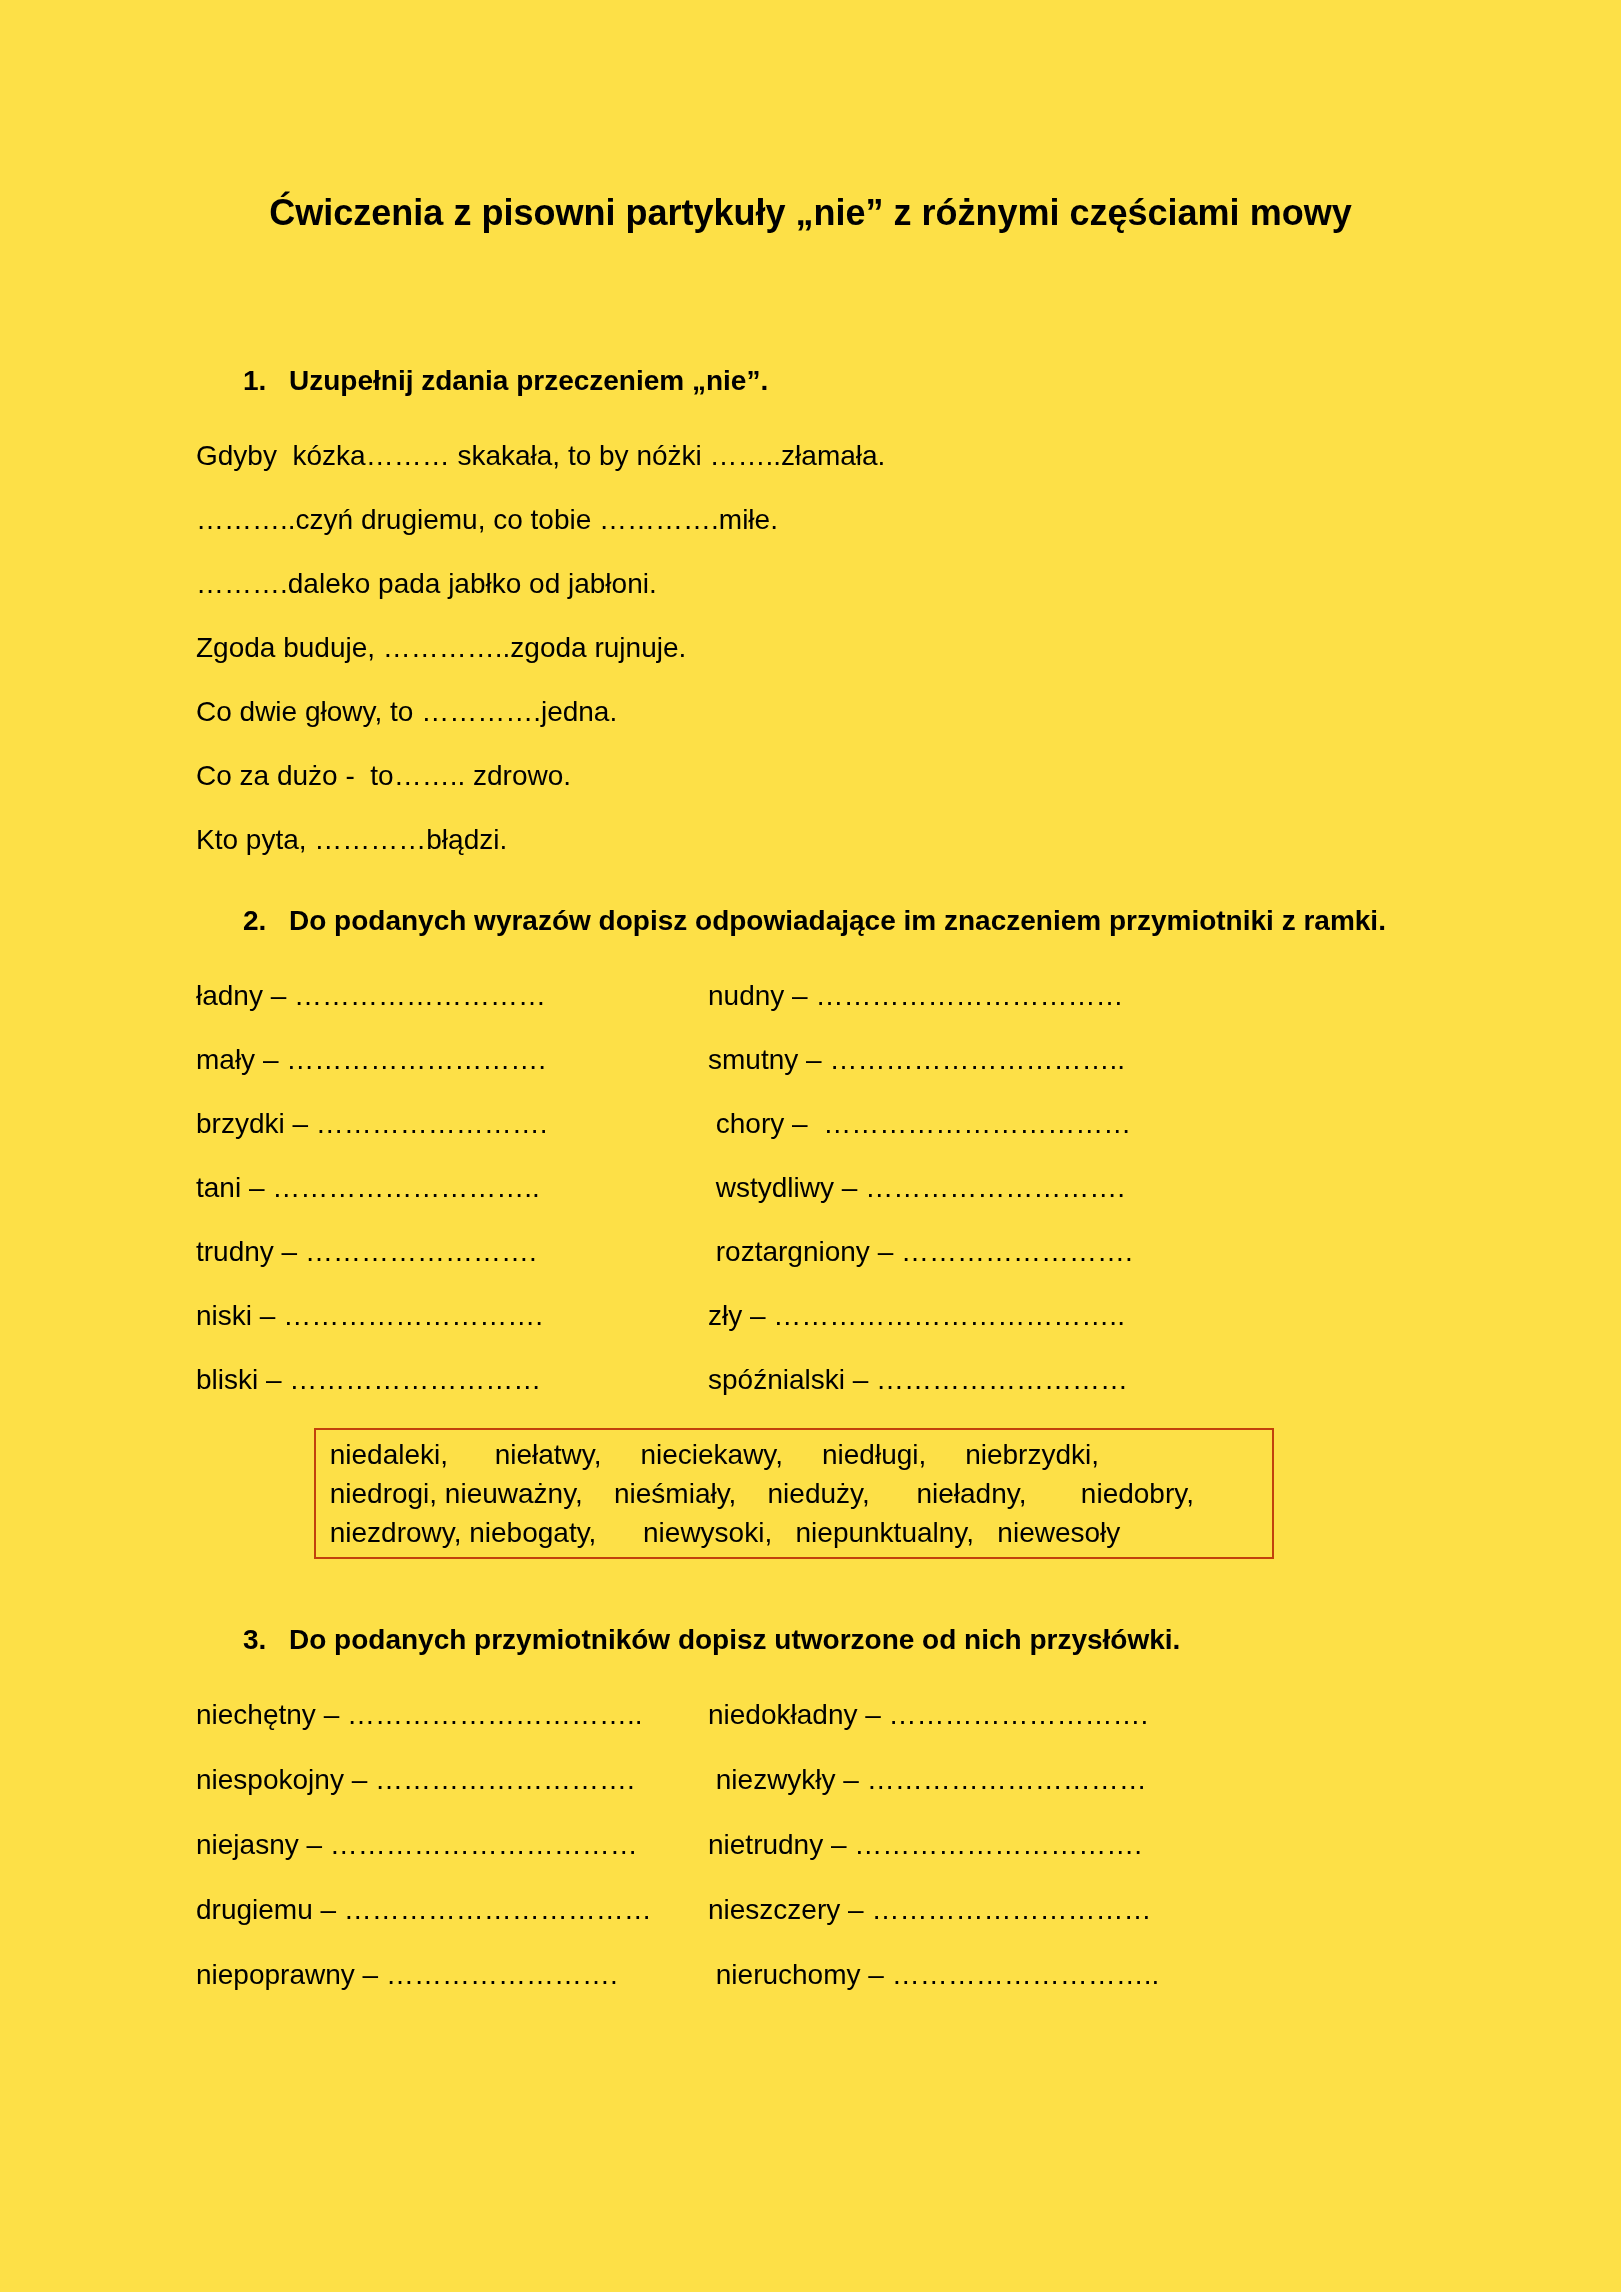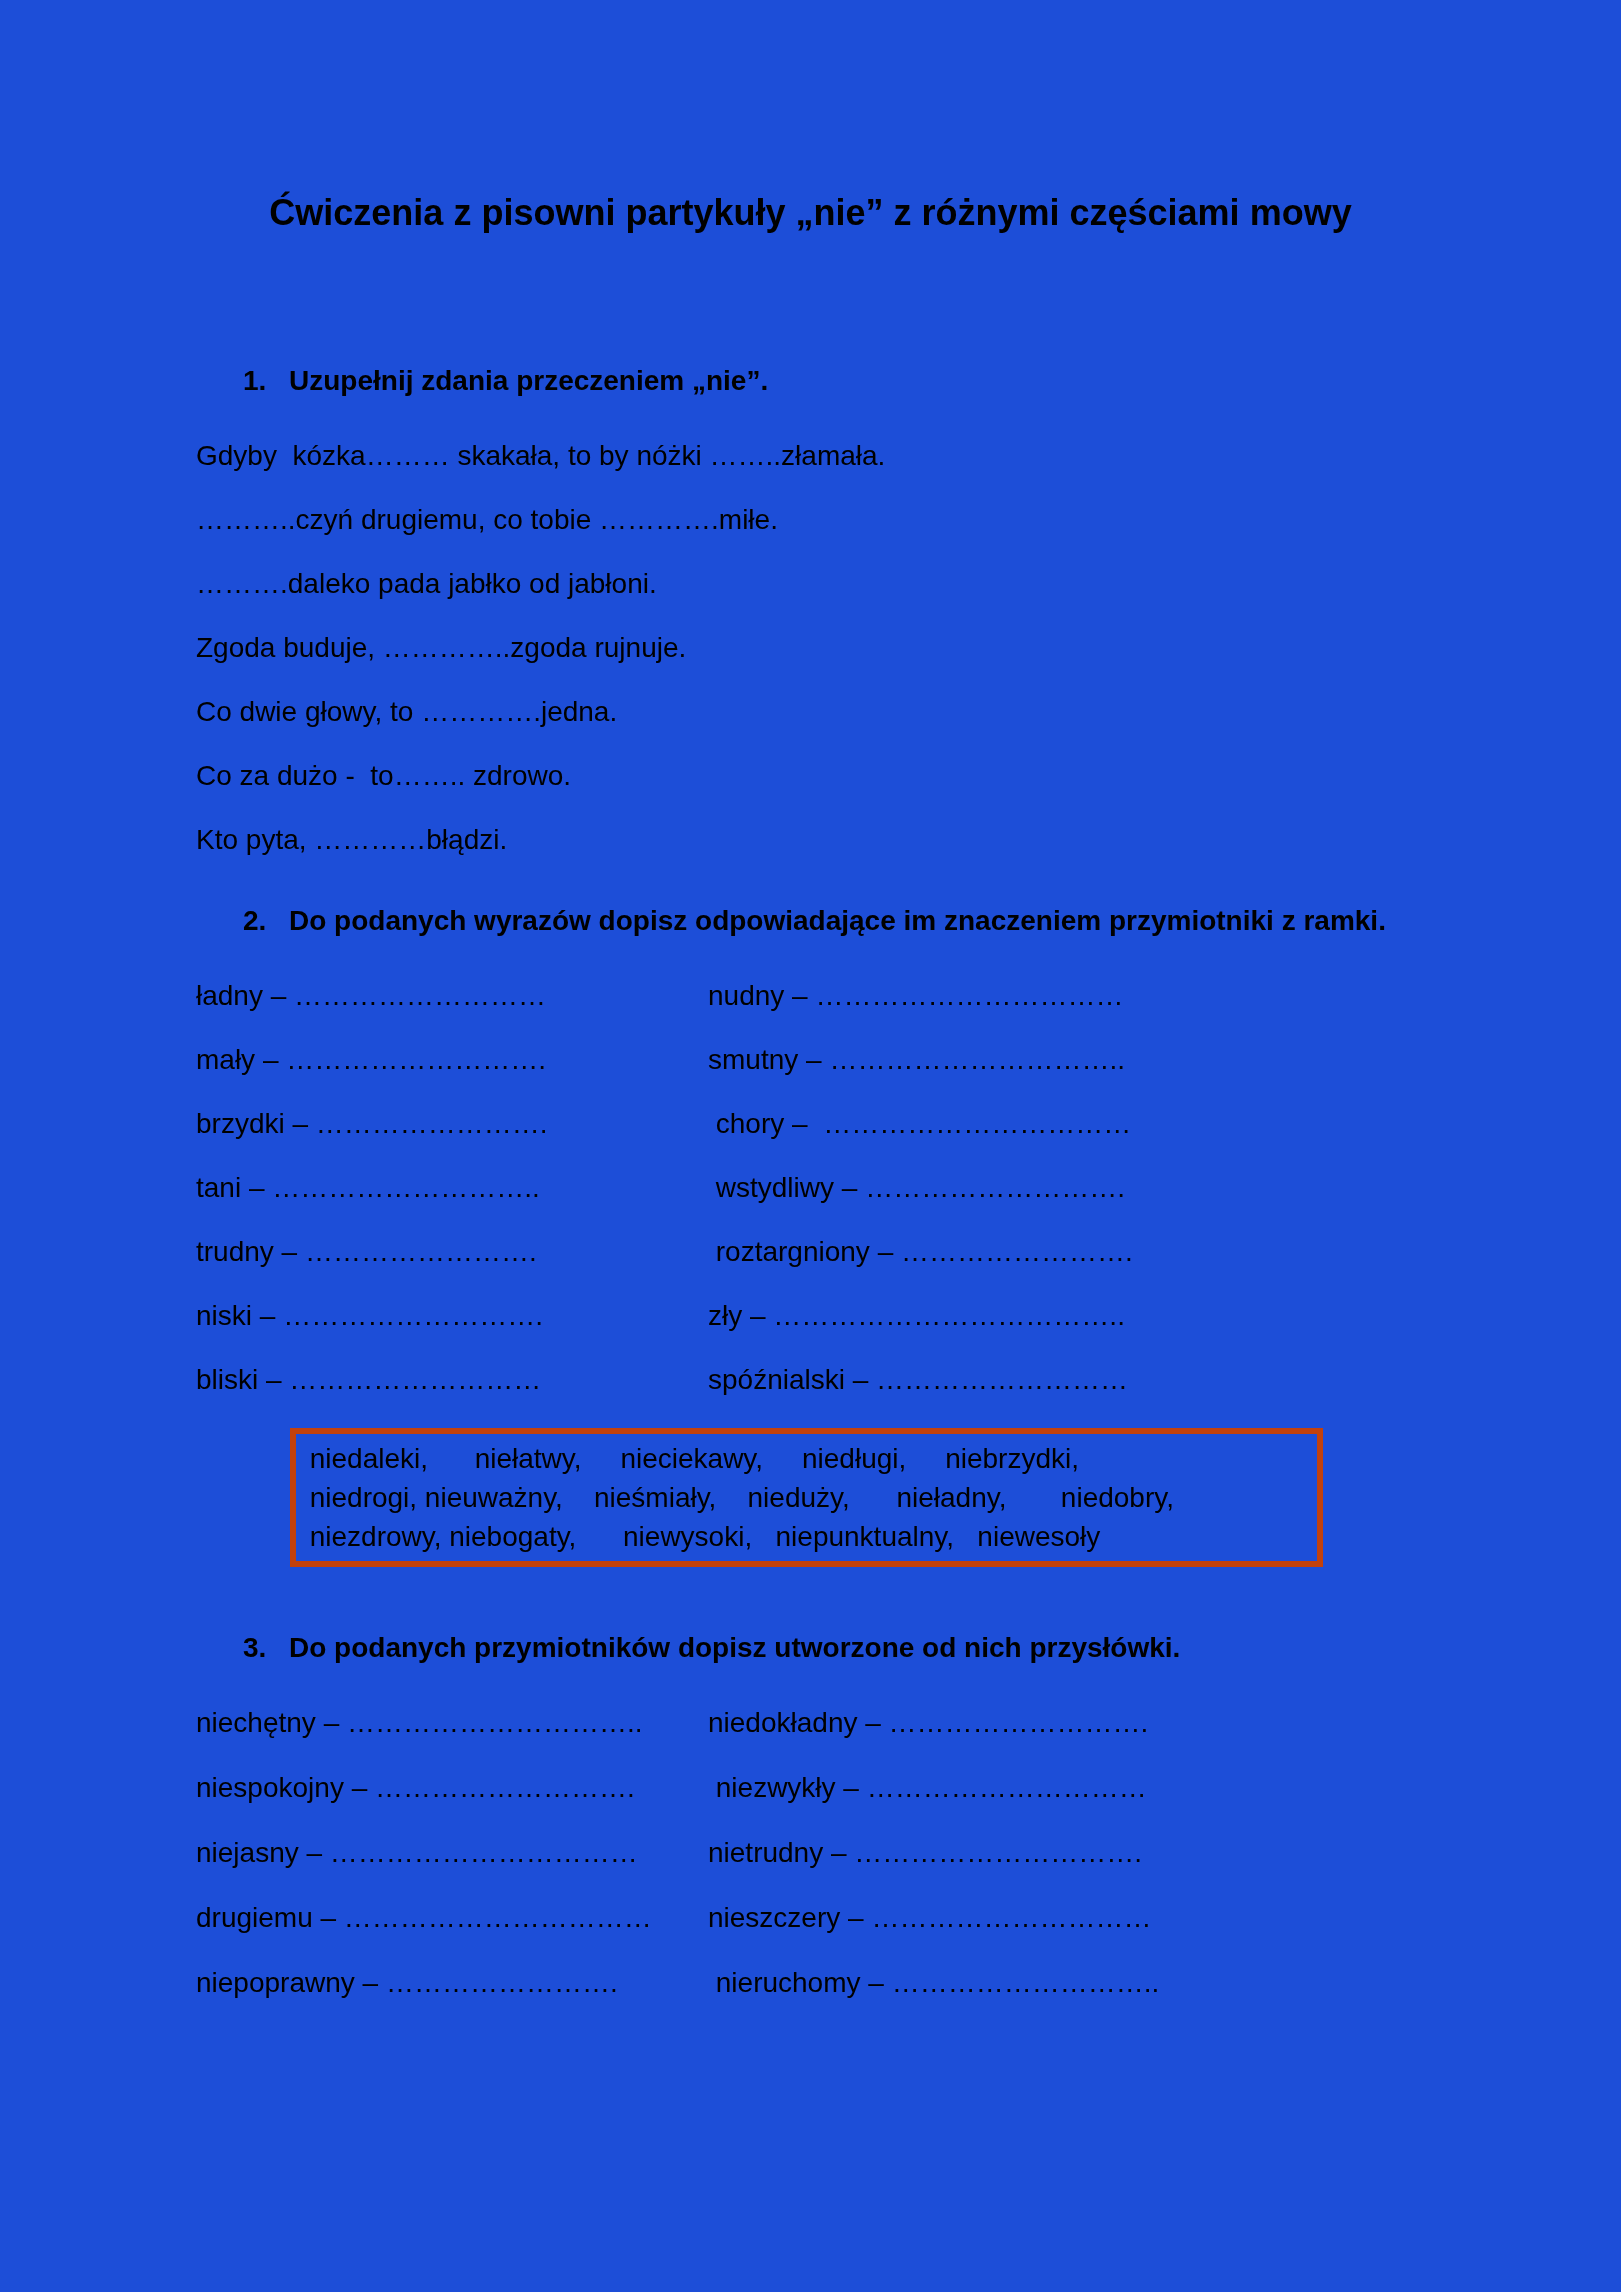--- a/index.html
+++ b/index.html
@@ -2,21 +2,21 @@
 <html><head>
 <meta charset="utf-8">
 <style>
   * { box-sizing: border-box; }
   html, body { margin: 0; padding: 0; background: #e8e8e8; }
   .page {
     position: relative;
     width: 1621px;
     height: 2293px;
     margin: 0 auto;
-    background: #1d4ed8;
+    background: #fde047;
     color: #000000;
     font-family: "Liberation Sans", sans-serif;
     font-size: 28px;
     padding: 192px 196px 0 196px;
     overflow: hidden;
   }
   .title {
     font-size: 36px;
     font-weight: 700;
     text-align: center;
@@ -51,23 +51,23 @@
   .ex3 .row { margin-bottom: 33px; }
   .col-left {
     flex: none;
     width: 512px;
     white-space: pre-wrap;
   }
   .col-right {
     white-space: pre-wrap;
   }
   .word-box {
-    margin-left: 94px;
-    width: 1033px;
-    border: 6px solid #c2410c;
+    margin-left: 118px;
+    width: 960px;
+    border: 2px solid #c2410c;
     padding: 4.9px 13.7px;
   }
   .word-box p {
     margin: 0;
     line-height: 39px;
     white-space: pre-wrap;
   }
   .ex2 { margin-top: 49px; }
   .ex3 { margin-top: 65px; }
 </style>

